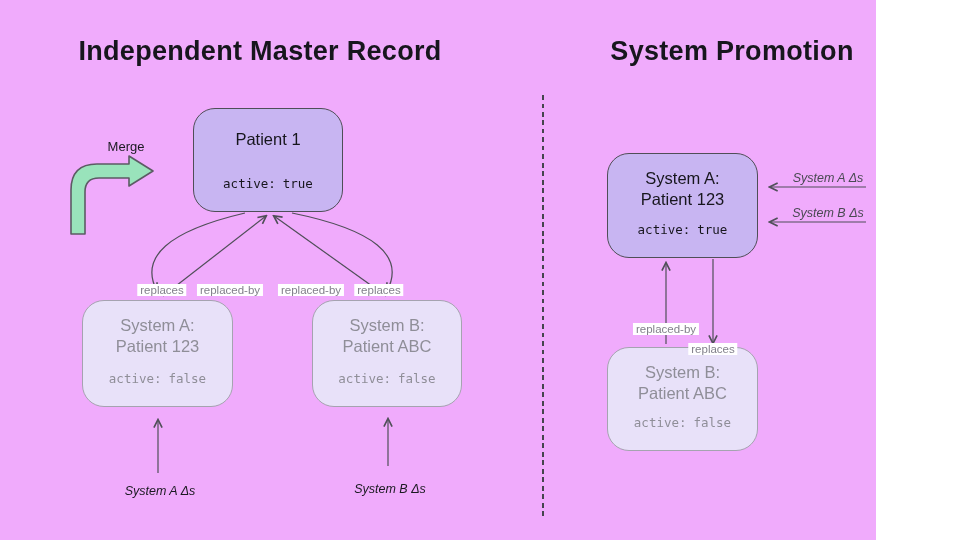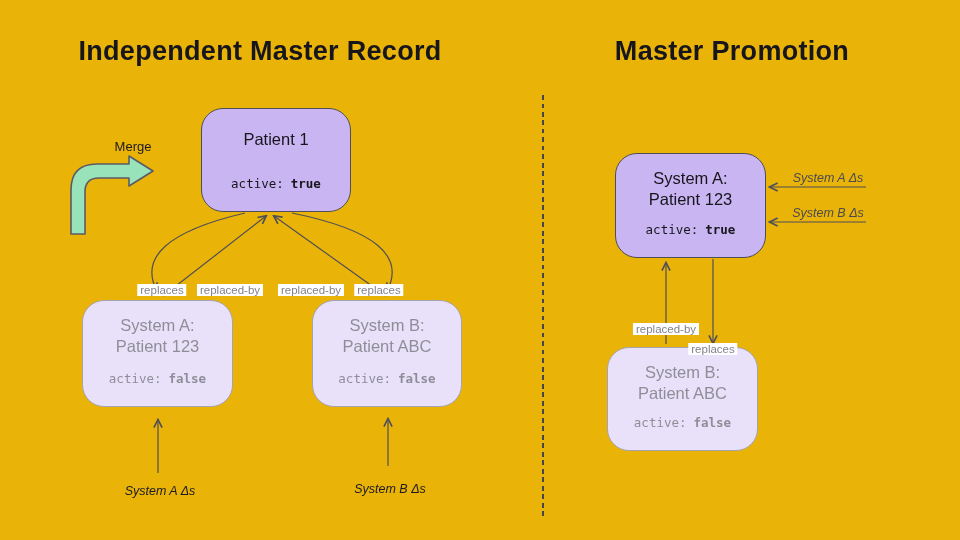--- a/index.html
+++ b/index.html
@@ -1,42 +1,42 @@
 <!DOCTYPE html>
 <html><head>
 <meta charset="utf-8">
 <style>
   html,body { margin:0; padding:0; background:#ffffff; }
   .canvas {
-    position:relative; width:960px; height:540px; background:#eab308;
+    position:relative; width:876px; height:540px; background:#f0abfc;
     font-family:"Liberation Sans", sans-serif; overflow:hidden;
   }
   .title {
     position:absolute; transform:translateX(-50%);
     font-size:27px; font-weight:bold; color:#17161d;
     letter-spacing:0.3px; white-space:nowrap;
   }
   .svg-layer { position:absolute; left:0; top:0; width:960px; height:540px; }
   .divider {
     position:absolute; left:542px; top:95px; width:2px; height:423px;
     background:repeating-linear-gradient(to bottom,#45454d 0 4.5px,transparent 4.5px 8.5px);
   }
   .box {
     position:absolute; box-sizing:border-box; border-radius:22px;
     display:flex; flex-direction:column; align-items:center;
     justify-content:space-between; padding:14px 6px 20px 6px;
   }
-  .box-master { background:#c8b5f2; border:1.5px solid #4f4e57; color:#17161d;margin-left:8px; }
+  .box-master { background:#c8b5f2; border:1.5px solid #4f4e57; color:#17161d; }
   .box-inactive { background:#e8e1f9; border:1px solid #a5a3b0; color:#8f8e98; }
   .box-title { font-size:16.5px; line-height:21px; text-align:center; }
   .pad-top { padding-top:20px; }
   .active-line {
     font-family:"DejaVu Sans Mono", monospace; font-size:12.5px; white-space:nowrap;
   }
-  .active-line .val { font-weight:bold; margin-left:7px; }
+  .active-line .val { font-weight:normal; margin-left:7px; }
   .edge-label {
     position:absolute; transform:translateX(-50%);
     font-size:11.5px; color:#82818b; background:#ffffff;
     padding:0 3px; white-space:nowrap;margin-top:37px;
   }
   .io-label {
     position:absolute; transform:translateX(-50%);
     font-size:12.5px; color:#1b1a21; white-space:nowrap;font-style:italic;
   }
   .io-label.right-side { color:#4a4a53; }
@@ -66,25 +66,25 @@
     <path d="M158,473 L158,420" fill="none" stroke="#4f4f58" stroke-width="1.2" marker-end="url(#ah)"></path>
     <path d="M388,466 L388,419" fill="none" stroke="#4f4f58" stroke-width="1.2" marker-end="url(#ah)"></path>
 
     <path d="M866,187 L770,187" fill="none" stroke="#4f4f58" stroke-width="1.2" marker-end="url(#ah)"></path>
     <path d="M866,222 L770,222" fill="none" stroke="#4f4f58" stroke-width="1.2" marker-end="url(#ah)"></path>
     <path d="M666,344 L666,263" fill="none" stroke="#4f4f58" stroke-width="1.2" marker-end="url(#ah)"></path>
     <path d="M713,259 L713,343" fill="none" stroke="#4f4f58" stroke-width="1.2" marker-end="url(#ah)"></path>
   </svg>
 
   <div class="title" style="left:260px; top:36px;">Independent Master Record</div>
-  <div class="title" style="left:732px; top:36px;">Master Promotion</div>
+  <div class="title" style="left:732px; top:36px;">System Promotion</div>
 
   <div class="divider"></div>
 
-  <div class="merge-label" style="left:123px; top:139px;padding-left:20px;">Merge</div>
+  <div class="merge-label" style="left:116px; top:139px;padding-left:20px;">Merge</div>
 
   <div class="box box-master pad-top" style="left:193px; top:108px; width:150px; height:104px;">
     <div class="box-title">Patient 1</div>
     <div class="active-line">
       <span>active:</span><span class="val">true</span>
     </div>
   </div>
 
   <div class="box box-inactive" style="left:82px; top:300px; width:151px; height:107px;">
     <div class="box-title">

